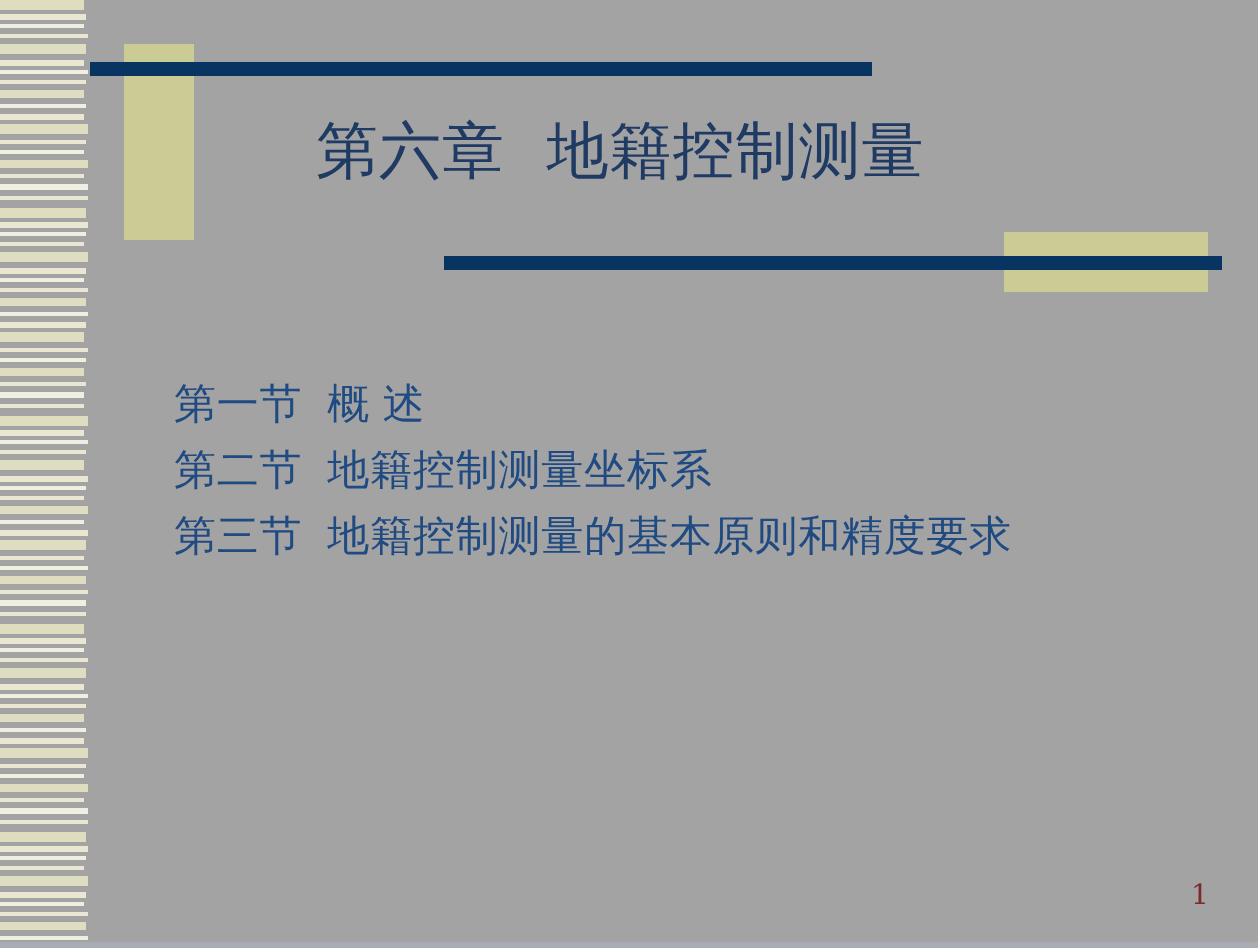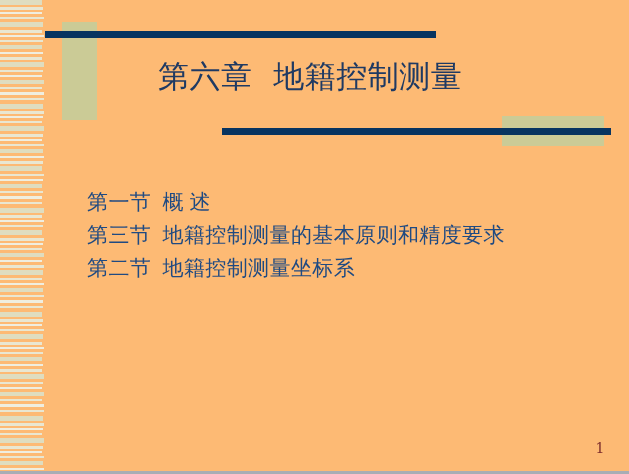--- a/index.html
+++ b/index.html
@@ -8,21 +8,21 @@
     background: #ffffff;
   }
   body {
     font-family: "DejaVu Serif", serif;
   }
 
   #slide {
     position: relative;
     width: 629px;
     height: 474px;
-    background: #fdba74;
+    background: #a3a3a3;
     overflow: hidden;
     border-bottom: 3px solid #a8adb5;
     box-sizing: border-box;
   }
 
   
   .stripe-band {
     position: absolute;
     left: 0;
     top: 0;
@@ -87,21 +87,21 @@
   
   .body-list {
     position: absolute;
     left: 87px;
     top: 186px;
     margin: 0;
     padding: 0;
     list-style: none;
   }
   .body-list li {
-    font-family: Liberation Serif, serif;
+    font-family: Liberation Sans, sans-serif;
     font-size: 21px;
     line-height: 33px;
     color: #1f4a82;
     white-space: pre;
     letter-spacing: 0.4px;
   }
 
   
   .page-number {
     position: absolute;
@@ -207,19 +207,19 @@
 
   <div class="khaki-vert"></div>
   <div class="navy-bar-top"></div>
   <div class="khaki-right"></div>
   <div class="navy-bar-bottom"></div>
 
   <div class="slide-title">第六章  地籍控制测量</div>
 
   <ul class="body-list">
     <li>第一节  概 述</li>
+    <li>第二节  地籍控制测量坐标系</li>
     <li>第三节  地籍控制测量的基本原则和精度要求</li>
-    <li>第二节  地籍控制测量坐标系</li>
   </ul>
 
   <div class="page-number">1</div>
 
 </div>
 
 </body></html>

